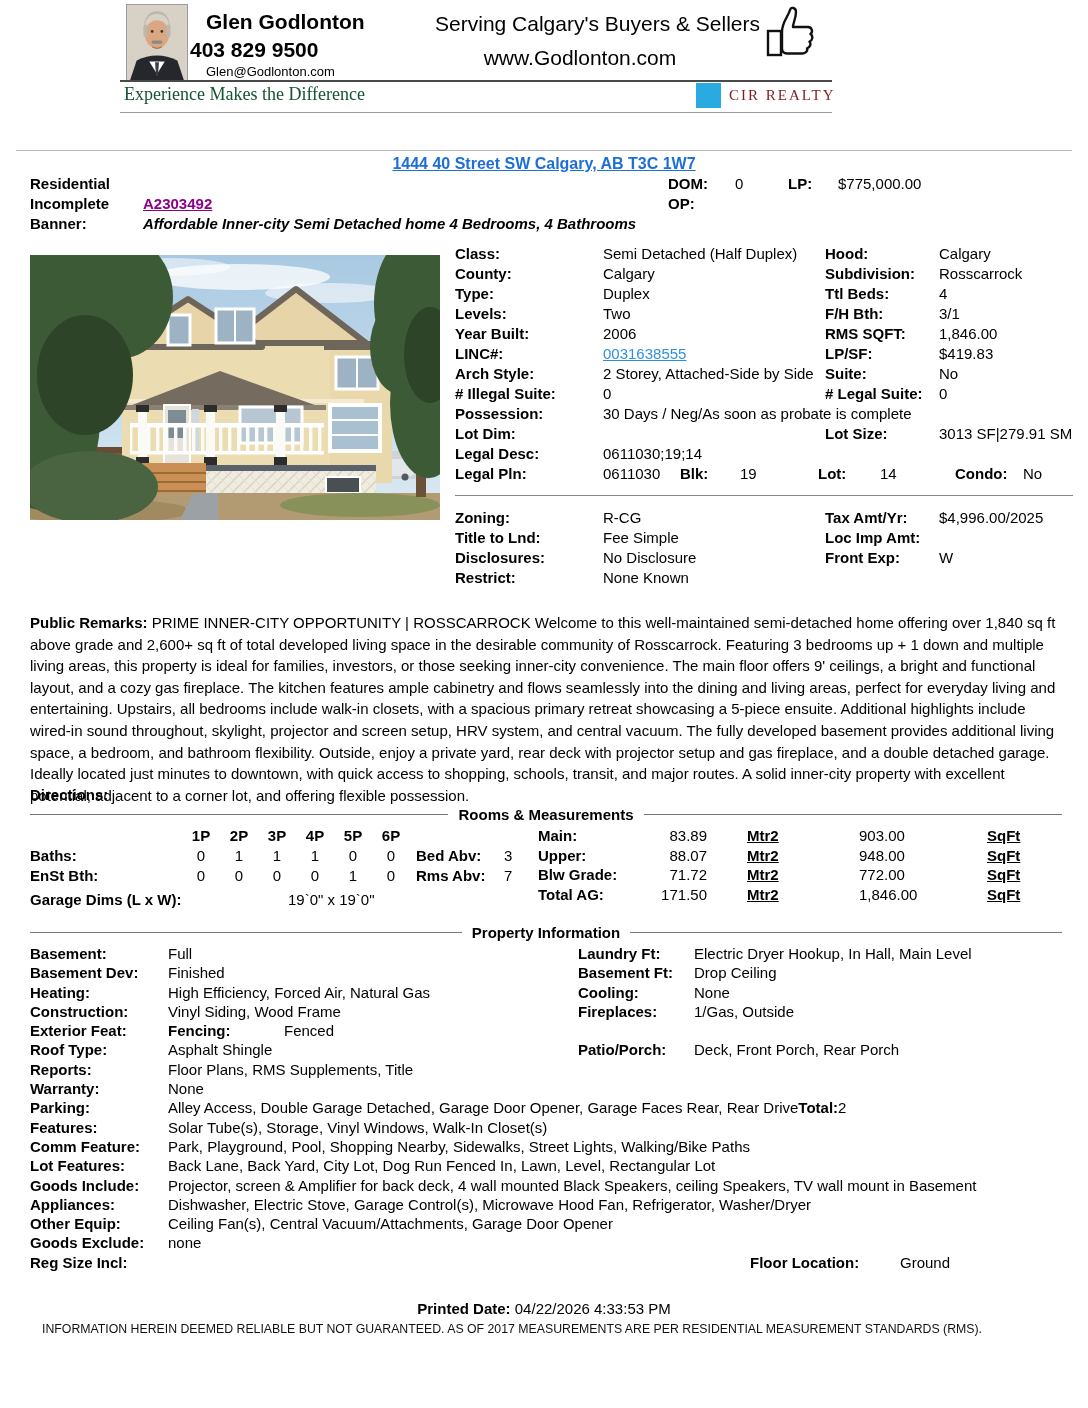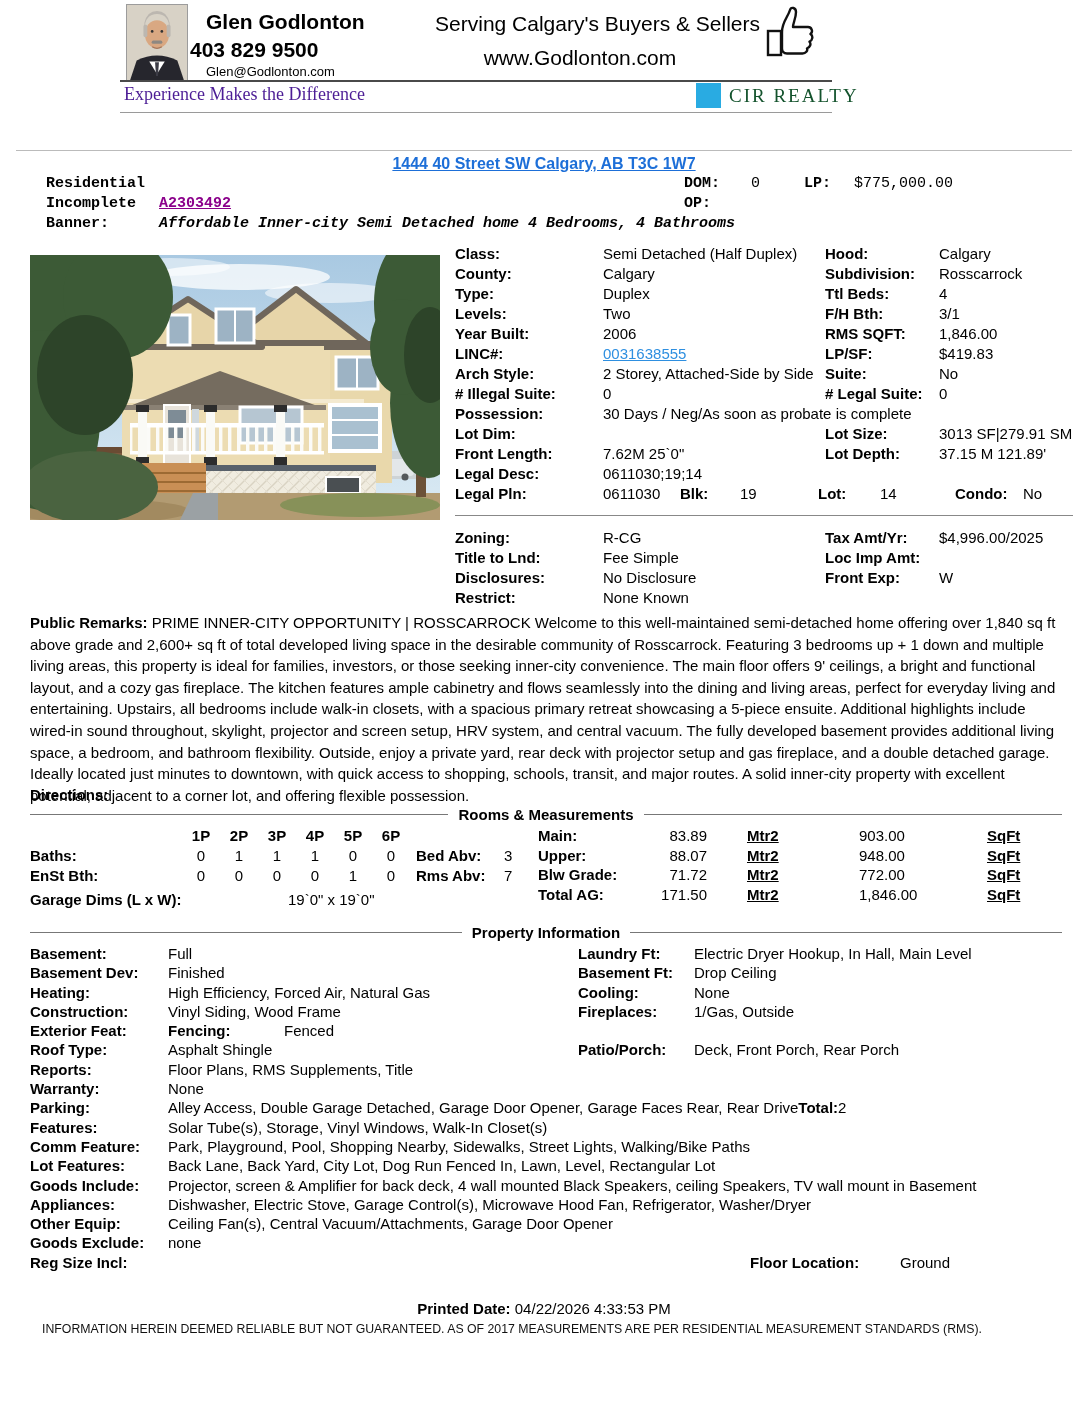--- a/index.html
+++ b/index.html
@@ -15,33 +15,33 @@
   
   .hdr { position:relative; width:1088px; height:112px; }
   .hdr-photo { position:absolute; left:126px; top:4px; width:62px; height:78px; border:1px solid #9c9c9c; background:#d6cfc3; }
   .hdr-name { position:absolute; left:206px; top:10px; font-size:21px; font-weight:700; }
   .hdr-phone { position:absolute; left:190px; top:38px; font-size:21px; font-weight:700; }
   .hdr-email { position:absolute; left:206px; top:64px; font-size:13px; }
   .hdr-tag1 { position:absolute; left:400px; top:12px; width:360px; text-align:right; font-size:21px; }
   .hdr-tag2 { position:absolute; left:400px; top:46px; width:360px; text-align:center; font-size:21px; }
   .hdr-thumb { position:absolute; left:760px; top:6px; width:58px; height:64px; }
   .hdr-line1 { position:absolute; left:120px; top:80px; width:712px; height:2px; background:#4a4a4a; }
-  .hdr-slogan { position:absolute; left:124px; top:84px; font-size:18px; color:#4c1d95; }
+  .hdr-slogan { position:absolute; left:124px; top:84px; font-size:18px; color:#14532d; }
   .hdr-cir { position:absolute; left:696px; top:83px; display:flex; align-items:center; }
   .cir-sq { width:25px; height:25px; background:#29abe2; display:inline-block; }
-  .cir-txt { font-size:19px; letter-spacing:2px; color:#14532d; margin-left:8px; }
+  .cir-txt { font-size:15px; letter-spacing:2px; color:#7f1d1d; margin-left:8px; }
   .hdr-line2 { position:absolute; left:120px; top:112px; width:712px; height:1px; background:#9a9a9a; }
 
   
   .toprule { position:absolute; left:16px; top:150px; width:1056px; height:1px; background:#bbb; }
   .addr { position:absolute; left:0; top:155px; width:1088px; text-align:center;
           font-size:16px; font-weight:700; color:#1d6fd8; text-decoration:underline; }
 
   
-  .lst { position:absolute; left:46px; top:174px; width:1032px;font-family:Liberation Mono, monospace; }
+  .lst { position:absolute; left:30px; top:174px; width:1032px; }
   .lrow { display:flex; line-height:20px; }
   .lw1 { flex:0 0 113px; } .lw2 { flex:0 0 525px; }
   .ldom { flex:0 0 67px; } .ldomv { flex:0 0 53px; } .llp { flex:0 0 50px; }
   .mls { color:#8b008b; font-weight:700; text-decoration:underline; }
   .banner { font-weight:700; font-style:italic; }
 
   
   .photo { position:absolute; left:30px; top:255px; width:410px; height:265px; }
   .details { position:absolute; left:455px; top:244px; width:620px; }
   .drow { display:flex; line-height:19px; margin-bottom:1px; }
@@ -326,26 +326,20 @@
         <span class="l1">Possession:</span>
         <span class="vspan">30 Days / Neg/As soon as probate is complete</span>
       </div>
       <div class="drow">
         <span class="l1">Lot Dim:</span>
         <span class="v1"></span>
         <span class="l2">Lot Size:</span>
         <span class="v2">3013 SF|279.91 SM</span>
       </div>
       <div class="drow">
-        <span class="l1">Front Length:</span>
-        <span class="v1">7.62M 25`0"</span>
-        <span class="l2">Lot Depth:</span>
-        <span class="v2">37.15 M 121.89'</span>
-      </div>
-      <div class="drow">
         <span class="l1">Legal Desc:</span>
         <span class="vspan">0611030;19;14</span>
       </div>
       <div class="drow">
         <span class="l1">Legal Pln:</span>
         <span class="w77">0611030</span>
         <span class="w60b">Blk:</span>
         <span class="w78">19</span>
         <span class="w62b">Lot:</span>
         <span class="w75">14</span>

